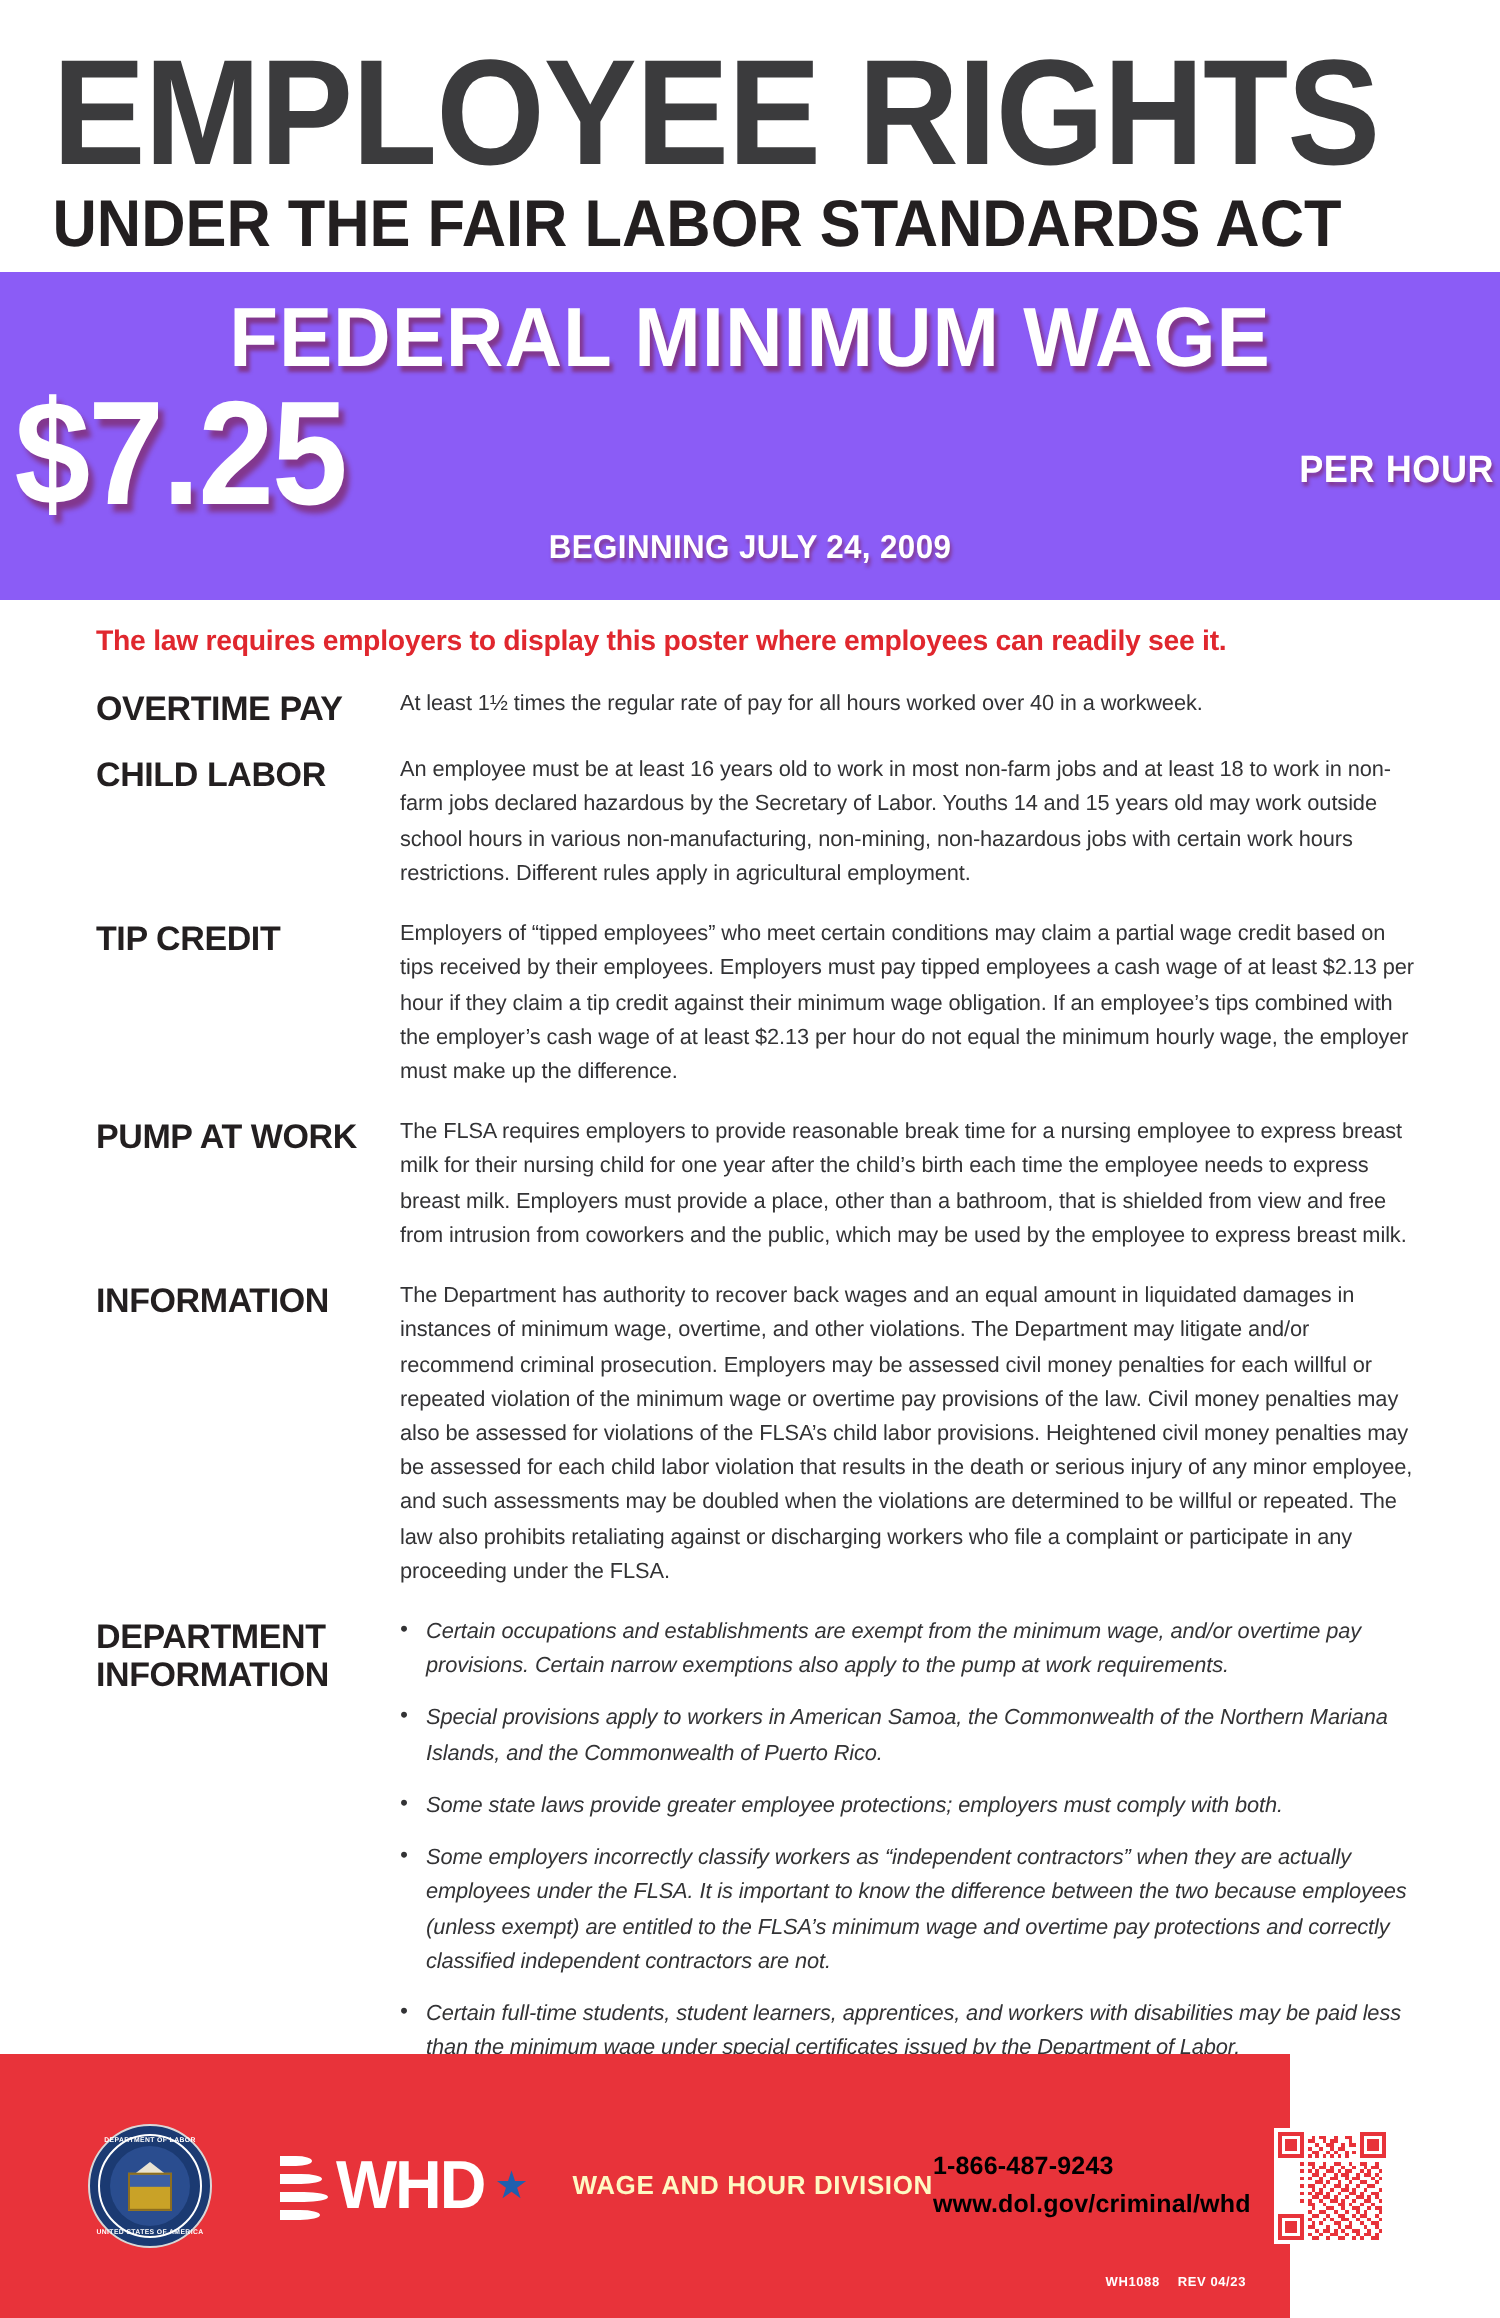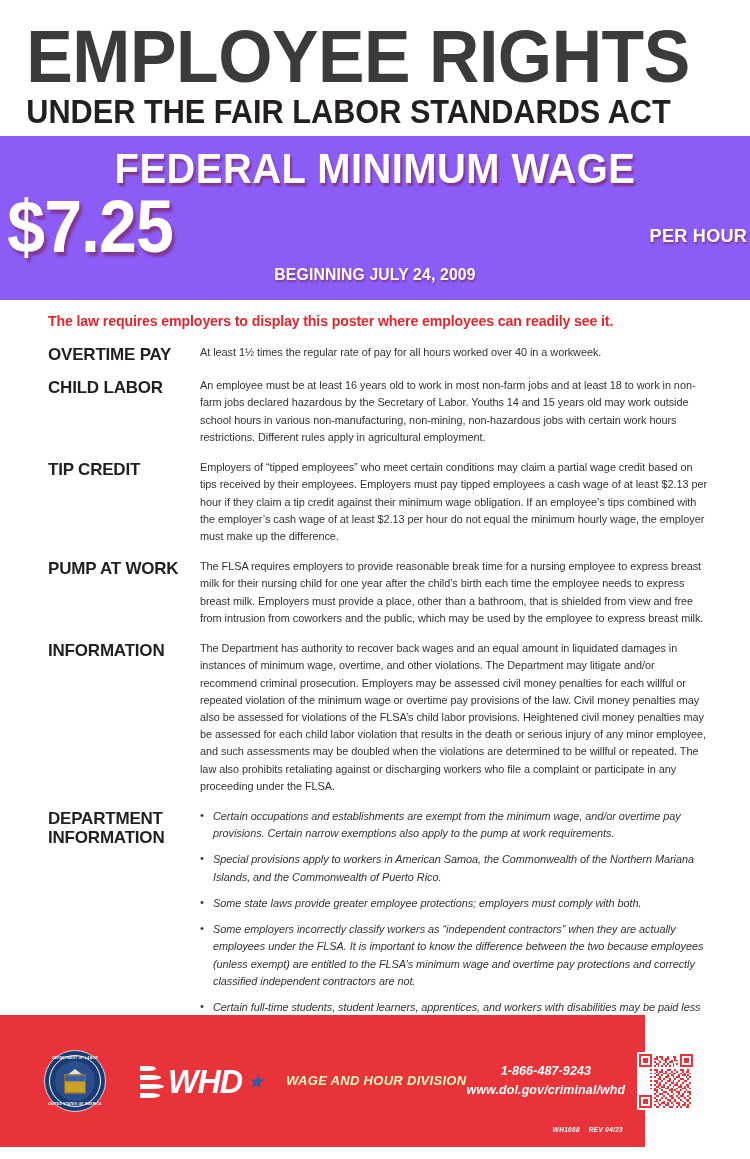--- a/index.html
+++ b/index.html
@@ -151,25 +151,24 @@
     left: 0;
     top: -1px;
     font-size: 11px;
     color: #333335;
   }
 
   
   .footer {
     position: absolute;
     left: 0;
-    bottom: 12px;
+    bottom: 0;
     width: 645px;
     height: 132px;
     background: #e8333a;
-    font-style: italic;
   }
   .footer-inner {
     display: flex;
     align-items: center;
     height: 100%;
     padding: 0 22px 0 44px;
     box-sizing: border-box;
   }
 
   
@@ -289,22 +288,22 @@
     line-height: 1.4;
   }
   .whd-name-2 {
     font-size: 12.5px;
     letter-spacing: 0.2px;
     line-height: 1.4;
   }
 
   .contact {
     margin-left: auto;
-    text-align: center;
-    color: #ffffff;
+    text-align: left;
+    color: #000000;
     padding-right: 12px;
   }
   .contact-phone {
     font-weight: bold;
     font-size: 12.5px;
     line-height: 1.55;
     letter-spacing: 0.1px;
   }
   .contact-url {
     font-weight: bold;

